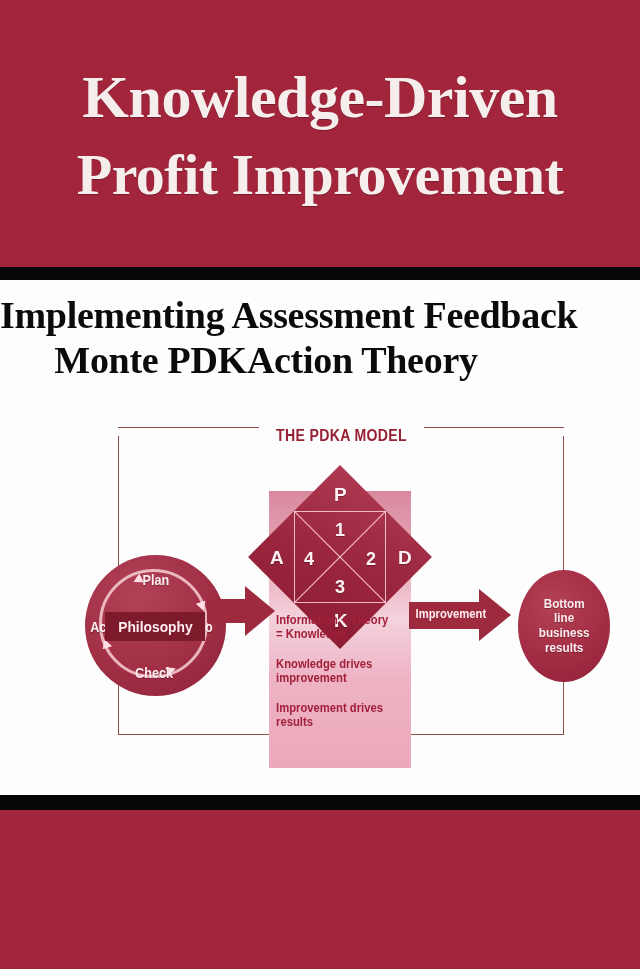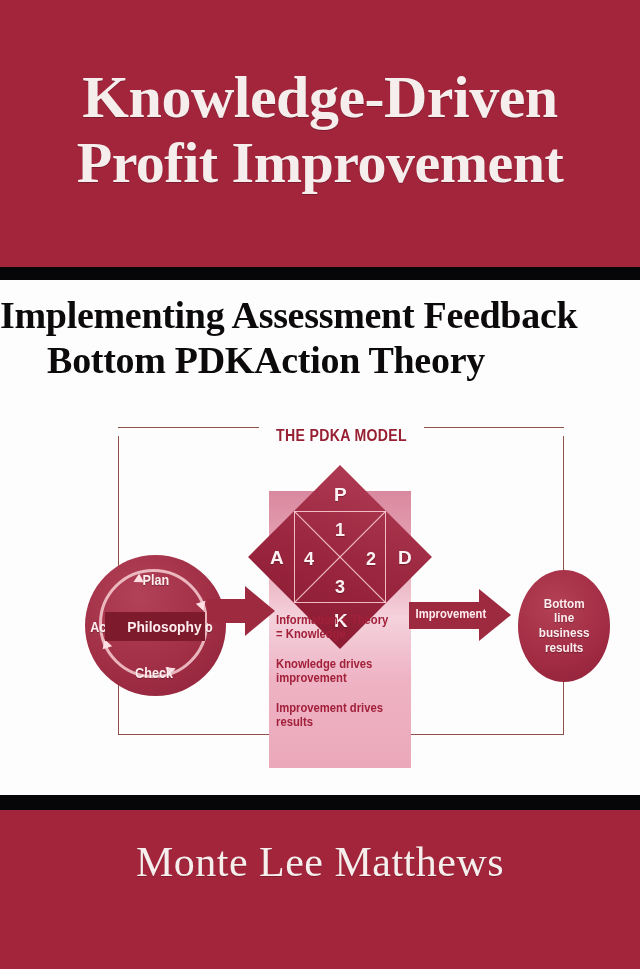--- a/index.html
+++ b/index.html
@@ -60,21 +60,21 @@
   .title-line {
     font-family: "Liberation Serif", serif;
     font-weight: 700;
     font-size: 60px;
     letter-spacing: -0.5px;
     white-space: nowrap;
     text-shadow: 0 1px 0 rgba(0,0,0,0.25);
   }
   .title-line.l2 {
     font-size: 58px;
-    margin-top: 8px;
+    margin-top: 20px;
   }
 
   
   .subtitle-block {
     position: absolute;
     left: 0; top: 296px;
     width: 532px;
     text-align: center;
     color: #0c0a0b;
     line-height: 1.0;
@@ -171,21 +171,21 @@
   .cyc-check { left: 48px;  top: 110px; }
   .cyc-act   { left: 4px;   top: 64px; }
 
   .philosophy-box {
     position: absolute;
     left: 20px; top: 57px;
     width: 100px; height: 29px;
     background: #7d1a2c;
     display: flex;
     align-items: center;
-    justify-content: flex-end;
+    justify-content: center;
   }
   .philosophy-box span {
     font-family: "Liberation Sans", sans-serif;
     font-weight: 700;
     font-size: 15px;
     color: #ffeef0;
     transform: scaleX(0.92);
     white-space: nowrap;
   }
 
@@ -402,21 +402,21 @@
   <div class="rule-bottom"></div>
   <div class="band-bottom"></div>
 
   <div class="title-block">
     <div class="title-line l1">Knowledge-Driven</div>
     <div class="title-line l2">Profit Improvement</div>
   </div>
 
   <div class="subtitle-block">
     <div class="subtitle-line s1">Implementing Assessment Feedback</div>
-    <div class="subtitle-line s2">Bottom PDKAction Theory</div>
+    <div class="subtitle-line s2">Monte PDKAction Theory</div>
   </div>
 
   <div class="diagram">
 
     <div class="model-header">
       <div class="hline"></div>
       <div class="hlabel">THE  PDKA MODEL</div>
       <div class="hline"></div>
     </div>
 
@@ -484,15 +484,14 @@
 
     <div class="results-ellipse">
       <div class="txt">Bottom
 line
 business
 results</div>
     </div>
 
   </div>
 
-  <div class="author">Monte Lee Matthews</div>
 
 </div>
 
 </body></html>

